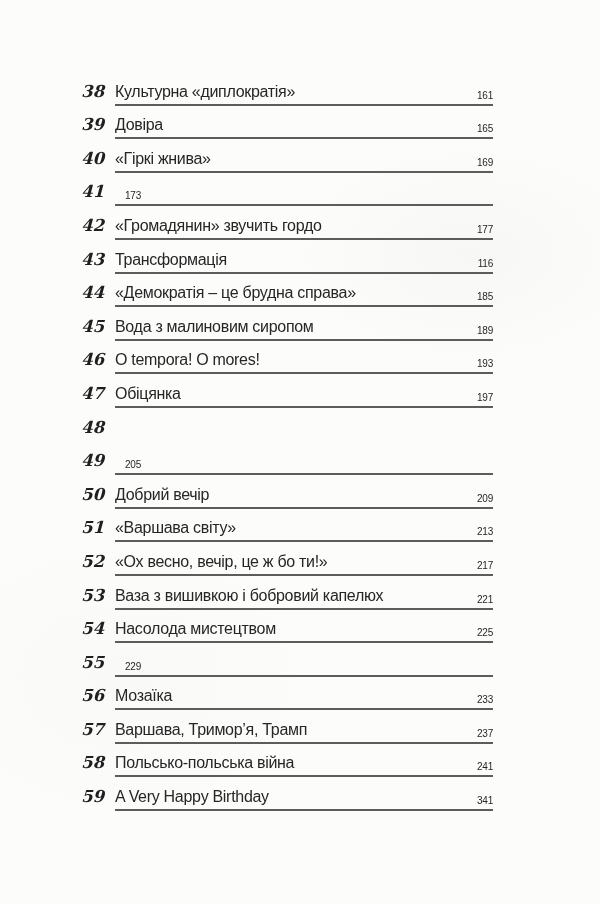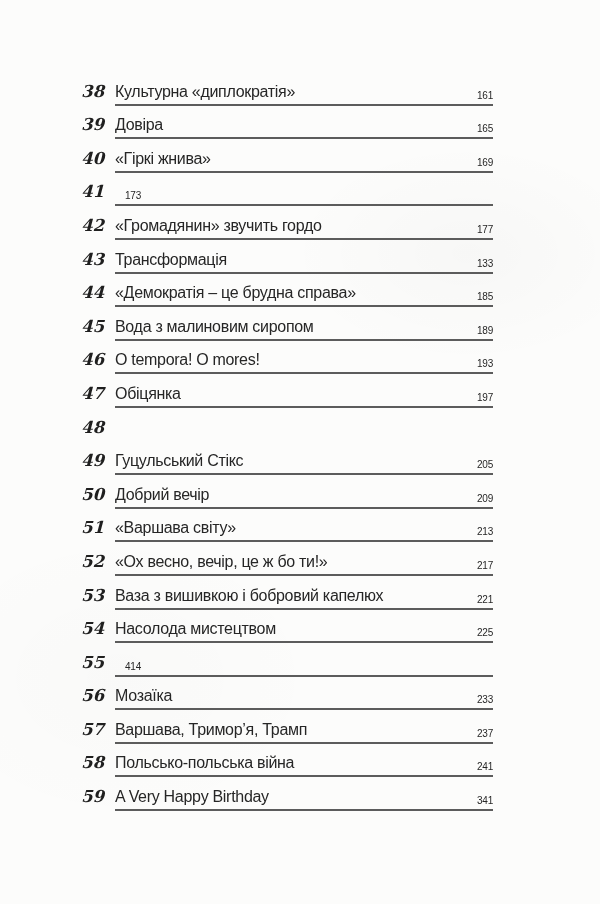--- a/index.html
+++ b/index.html
@@ -108,21 +108,21 @@
     <span class="entry">
       <span class="title">«Громадянин» звучить гордо</span>
       <span class="pagenum">177</span>
     </span>
   </div>
 
   <div class="row">
     <span class="num">43</span>
     <span class="entry">
       <span class="title">Трансформація</span>
-      <span class="pagenum">133</span>
+      <span class="pagenum">116</span>
     </span>
   </div>
 
   <div class="row">
     <span class="num">44</span>
     <span class="entry">
       <span class="title">«Демократія – це брудна справа»</span>
       <span class="pagenum">185</span>
     </span>
   </div>
@@ -151,21 +151,20 @@
     </span>
   </div>
 
   <div class="row">
     <span class="num">48</span>
   </div>
 
   <div class="row">
     <span class="num">49</span>
     <span class="entry">
-      <span class="title">Гуцульський Стікс</span>
       <span class="pagenum">205</span>
     </span>
   </div>
 
   <div class="row">
     <span class="num">50</span>
     <span class="entry">
       <span class="title">Добрий вечір</span>
       <span class="pagenum">209</span>
     </span>
@@ -199,21 +198,21 @@
     <span class="num">54</span>
     <span class="entry">
       <span class="title">Насолода мистецтвом</span>
       <span class="pagenum">225</span>
     </span>
   </div>
 
   <div class="row">
     <span class="num">55</span>
     <span class="entry">
-      <span class="pagenum">414</span>
+      <span class="pagenum">229</span>
     </span>
   </div>
 
   <div class="row">
     <span class="num">56</span>
     <span class="entry">
       <span class="title">Мозаїка</span>
       <span class="pagenum">233</span>
     </span>
   </div>

